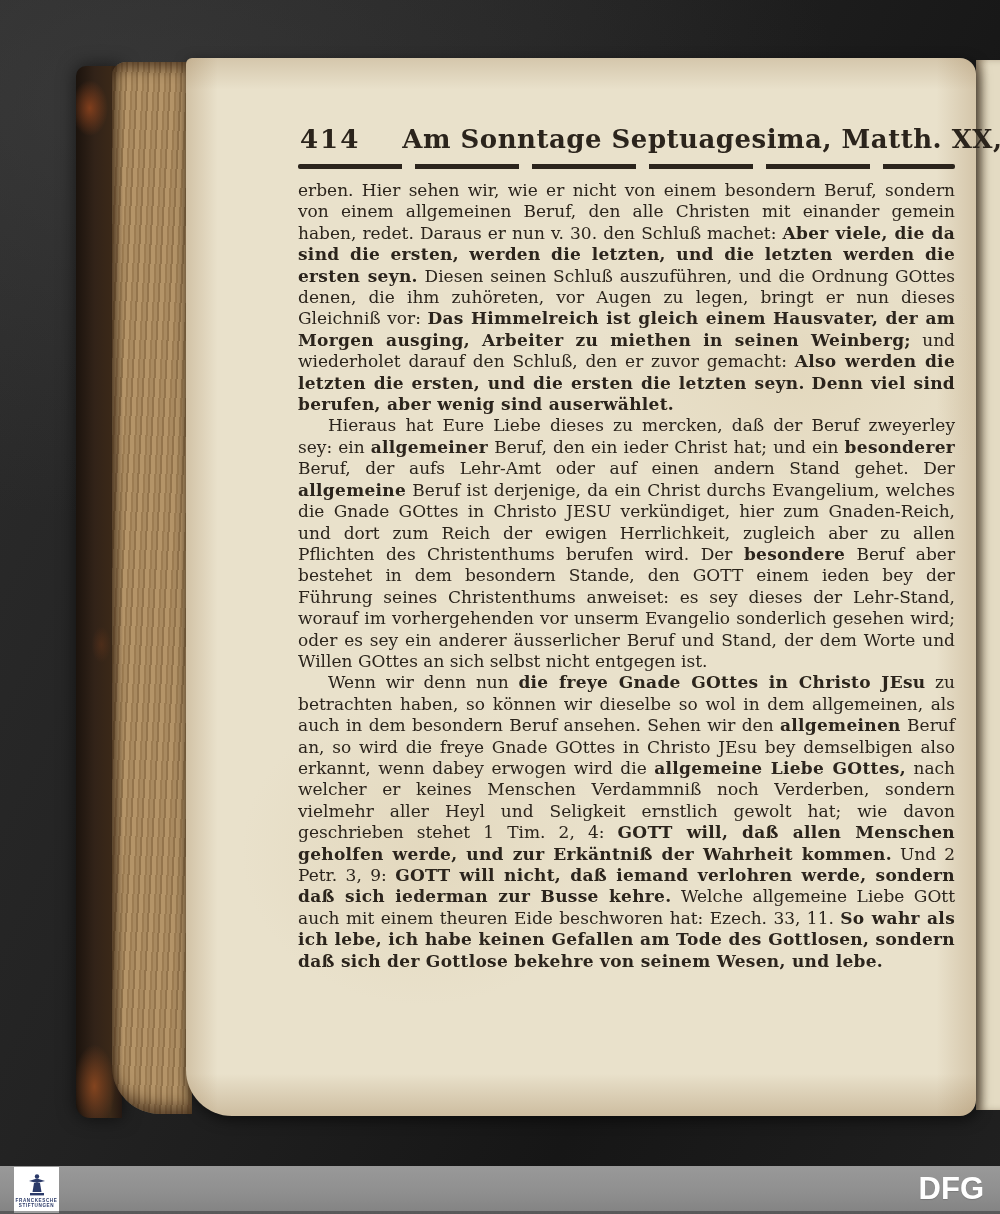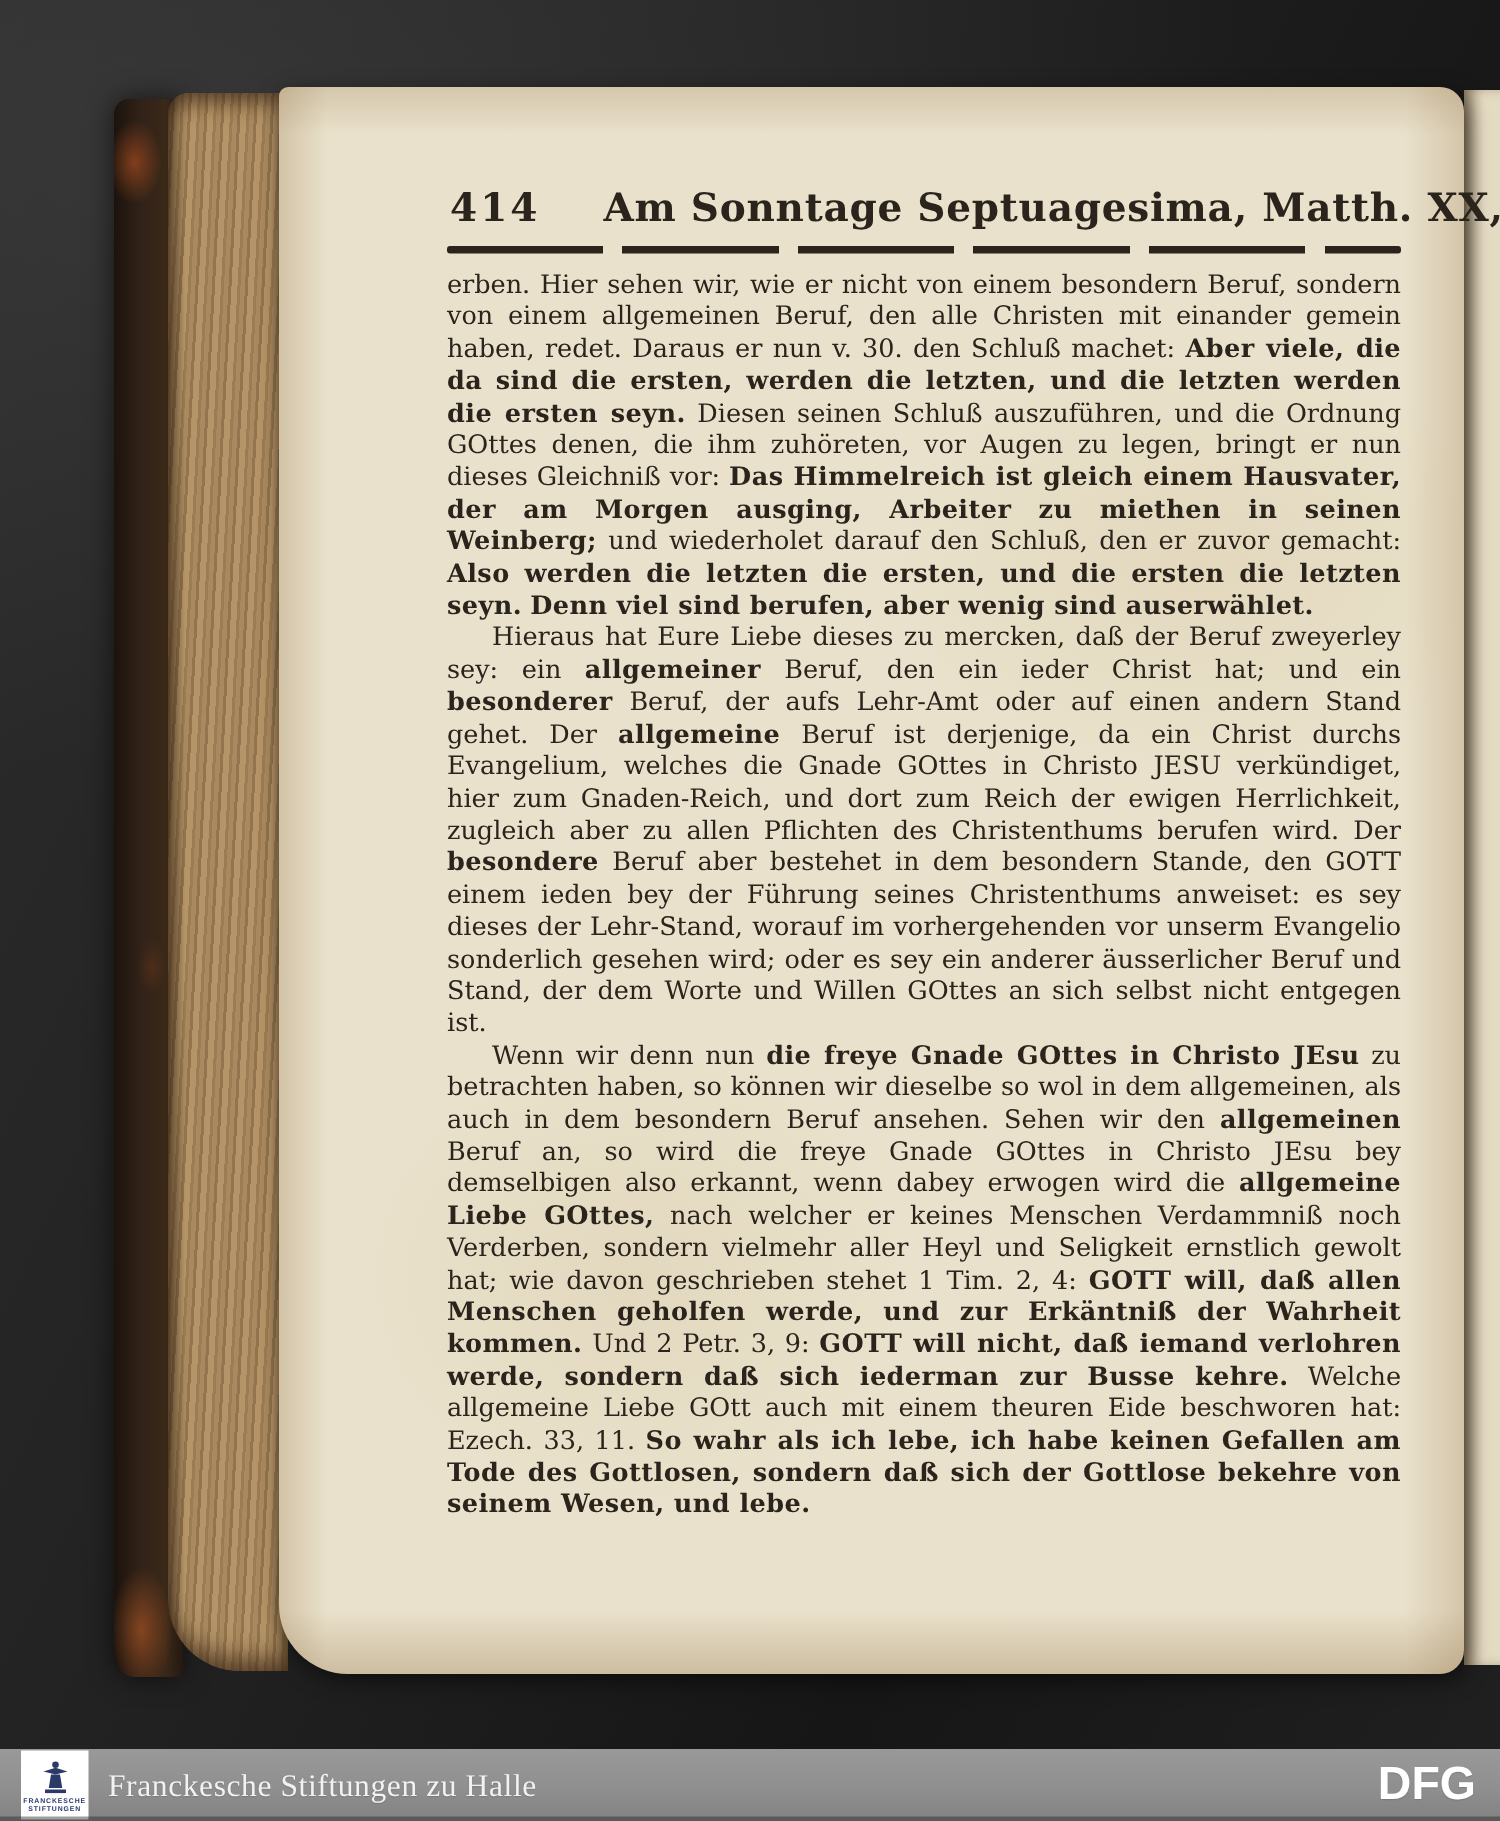--- a/index.html
+++ b/index.html
@@ -49,21 +49,21 @@
       radial-gradient(300px 200px at 78% 30%, rgba(210,190,150,.25), rgba(0,0,0,0) 70%),
       radial-gradient(260px 220px at 30% 75%, rgba(205,185,145,.22), rgba(0,0,0,0) 70%),
       linear-gradient(90deg, rgba(150,115,70,.28) 0, rgba(0,0,0,0) 4%),
       linear-gradient(270deg, rgba(150,115,70,.25) 0, rgba(0,0,0,0) 5%),
       linear-gradient(0deg, rgba(140,105,60,.3) 0, rgba(0,0,0,0) 4%),
       linear-gradient(180deg, rgba(140,105,60,.22) 0, rgba(0,0,0,0) 3%),
       var(--page);
     border-radius:6px 16px 16px 46px;
     box-shadow:2px 4px 14px rgba(0,0,0,.55);
     color:var(--ink);
-    padding:66px 42px 0 112px;
+    padding:66px 21px 0 112px;
   }
   .page-header{display:flex;align-items:baseline;gap:42px;padding-left:2px;}
   .page-number{font-size:26px;font-weight:bold;letter-spacing:2px;}
   .page-title{font-size:26px;font-weight:bold;letter-spacing:.5px;white-space:nowrap;}
   .header-rule{
     margin-top:10px;height:5px;
     background:repeating-linear-gradient(90deg,var(--ink) 0 104px, rgba(0,0,0,0) 104px 117px);
     border-radius:2px;
   }
   .body-text{margin-top:11px;font-size:17px;line-height:21.4px;text-align:justify;}
@@ -127,17 +127,16 @@
         <circle cx="10" cy="3.5" r="2.2" fill="#2b3a69"></circle>
         <path d="M2 8 L10 5.5 L18 8 L10 10 Z" fill="#2b3a69"></path>
         <path d="M7 10 h6 l1.5 9 h-9 Z" fill="#2b3a69"></path>
         <rect x="3" y="20" width="14" height="2.4" fill="#2b3a69"></rect>
       </svg>
       <div class="fs-logo-text">
         <span>FRANCKESCHE</span>
         <span>STIFTUNGEN</span>
       </div>
     </div>
-    <div class="institution">Franckesche Stiftungen zu Halle</div>
     <div class="dfg">DFG</div>
   </div>
 
 </div>
 
 </body></html>

